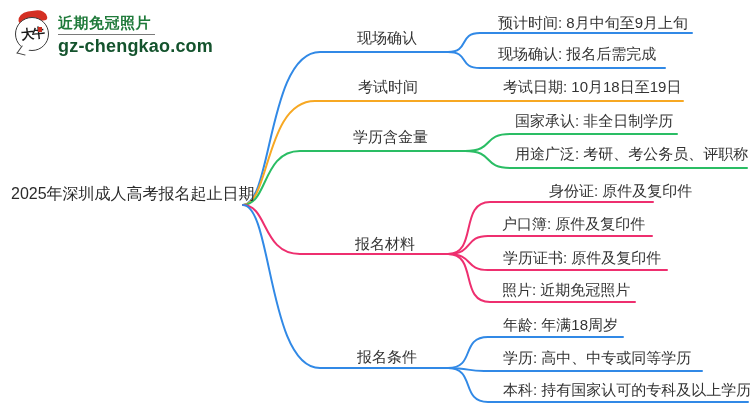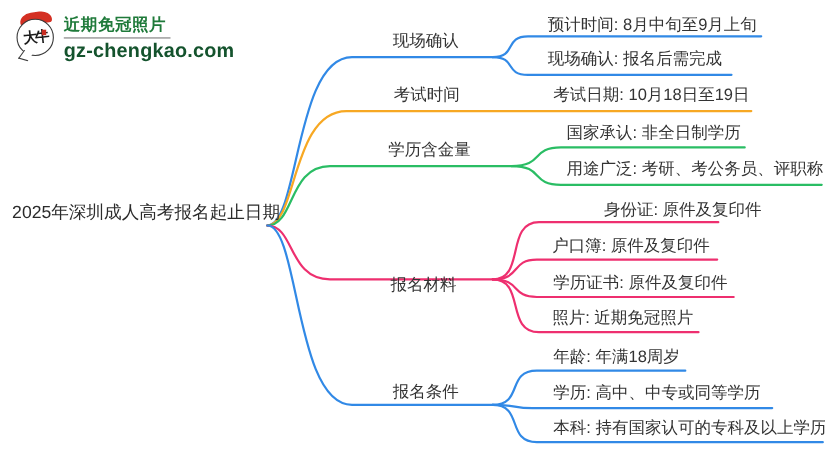--- a/index.html
+++ b/index.html
@@ -87,21 +87,21 @@
       <div class="logo-divider"></div>
       <div class="logo-url">gz-chengkao.com</div>
     </div>
   </div>
 
   <div class="node center-node" style="left:11px;top:184px;">2025年深圳成人高考报名起止日期</div>
 
   <div class="node" style="left:357px;top:29px;">现场确认</div>
   <div class="node" style="left:358px;top:78px;">考试时间</div>
   <div class="node" style="left:353px;top:128px;">学历含金量</div>
-  <div class="node" style="left:355px;top:235px;margin-top:16px;">报名材料</div>
+  <div class="node" style="left:355px;top:235px;">报名材料</div>
   <div class="node" style="left:357px;top:348px;">报名条件</div>
 
   <div class="node" style="left:498px;top:14px;">预计时间: 8月中旬至9月上旬</div>
   <div class="node" style="left:498px;top:45px;">现场确认: 报名后需完成</div>
 
   <div class="node" style="left:503px;top:78px;">考试日期: 10月18日至19日</div>
 
   <div class="node" style="left:515px;top:112px;">国家承认: 非全日制学历</div>
   <div class="node" style="left:515px;top:145px;">用途广泛: 考研、考公务员、评职称</div>
 

